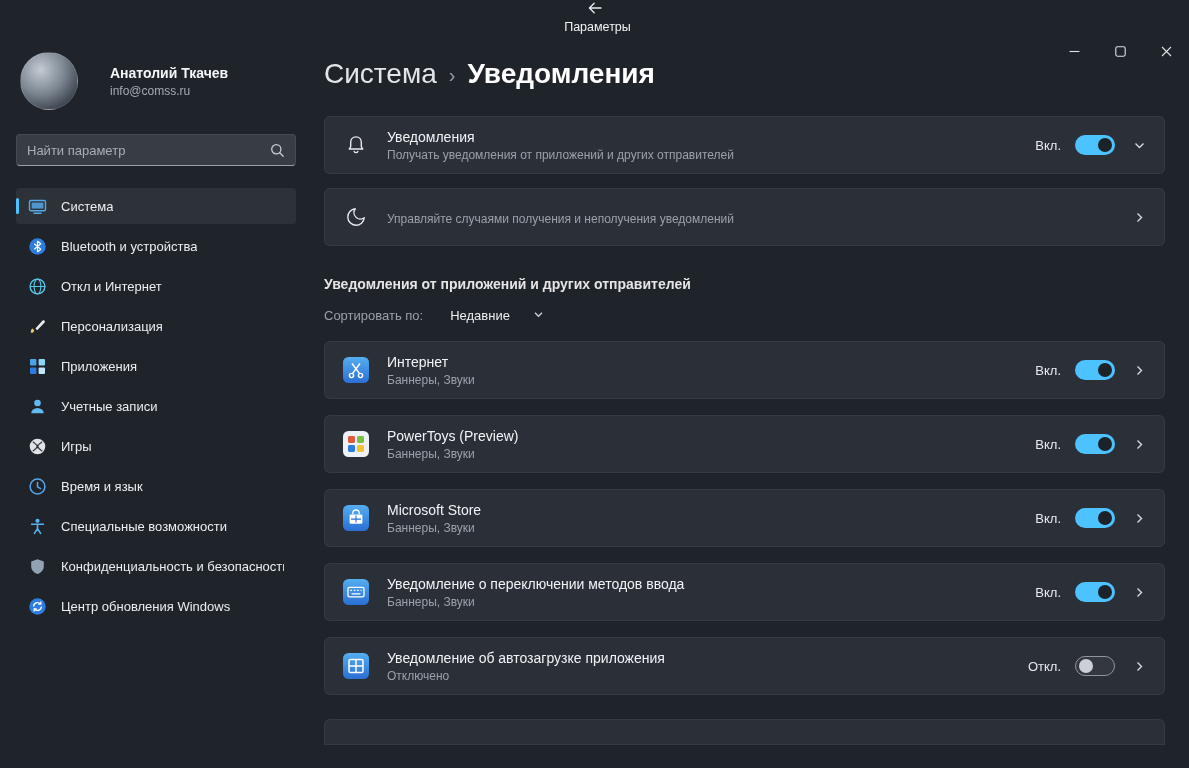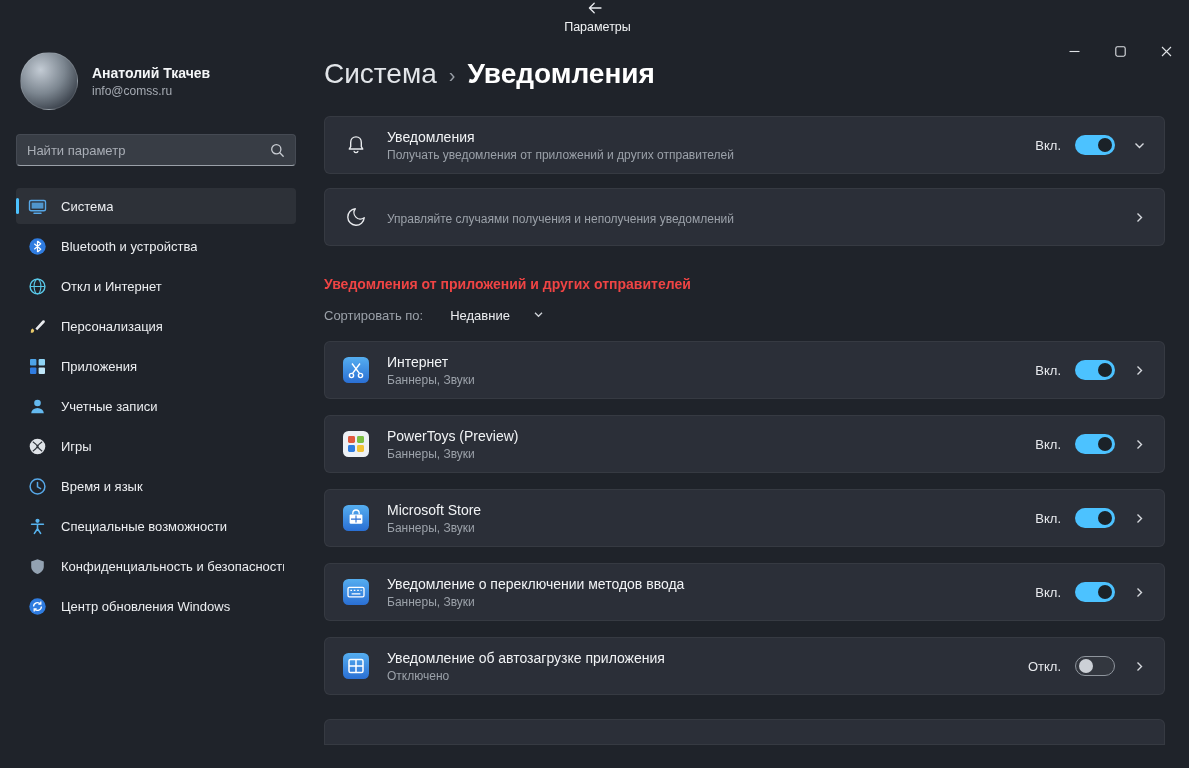--- a/index.html
+++ b/index.html
@@ -17,21 +17,21 @@
   .back-btn { width:48px; height:36px; display:flex; align-items:center; justify-content:center; cursor:pointer; }
   .titlebar-title { font-size:12.5px; color:#f0f2f4; margin-left:6px; }
   .win-controls { margin-left:auto; display:flex; }
   .win-btn { width:46px; height:36px; display:flex; align-items:center; justify-content:center; cursor:pointer; }
 
   
   .layout { flex:1; display:flex; min-height:0; }
 
   
   .sidebar { width:312px; flex-shrink:0; padding:10px 16px 0 16px; }
-  .user-row { display:flex; align-items:center; gap:14px; padding:6px 4px; border-radius:4px; }
+  .user-row { display:flex; align-items:center; gap:32px; padding:6px 4px; border-radius:4px; }
   .avatar {
     width:58px; height:58px; border-radius:50%; flex-shrink:0;
     background: radial-gradient(circle at 35% 30%, #c3cbd4 0%, #7c8690 45%, #3a414b 80%, #262b33 100%);
     border:1px solid rgba(255,255,255,0.12);
   }
   .user-name { font-size:14px; font-weight:700; color:#f4f6f8; }
   .user-email { font-size:12px; color:#a6abb3; margin-top:3px; }
 
   .search-box {
     margin-top:18px; height:32px; background:#383d45;
@@ -84,21 +84,21 @@
   .toggle.on::after {
     content:""; position:absolute; right:3px; top:3px; width:14px; height:14px;
     border-radius:50%; background:#1b2228;
   }
   .toggle.off { background:rgba(255,255,255,0.04); border:1px solid #8f959d; }
   .toggle.off::after {
     content:""; position:absolute; left:3px; top:2px; width:14px; height:14px;
     border-radius:50%; background:#ccd0d6;
   }
 
-  .section-heading { font-size:14px; font-weight:700; color:#ef4444; margin-top:30px; }
+  .section-heading { font-size:14px; font-weight:700; color:#e5e5e5; margin-top:30px; }
   .sort-row { display:flex; align-items:center; margin-top:14px; font-size:13px; }
   .sort-label { color:#9ba1a9; margin-right:23px; }
   .sort-select { display:flex; align-items:center; gap:23px; color:#eceef1; cursor:pointer; padding:2px 4px; border-radius:4px; }
   .apps-list { margin-top:16px; }
   .apps-list .card { margin-bottom:16px; }
   .card.partial { height:26px; margin-top:24px; margin-bottom:0; border-radius:6px 6px 0 0; }
 </style>
 </head>
 <body>
 

